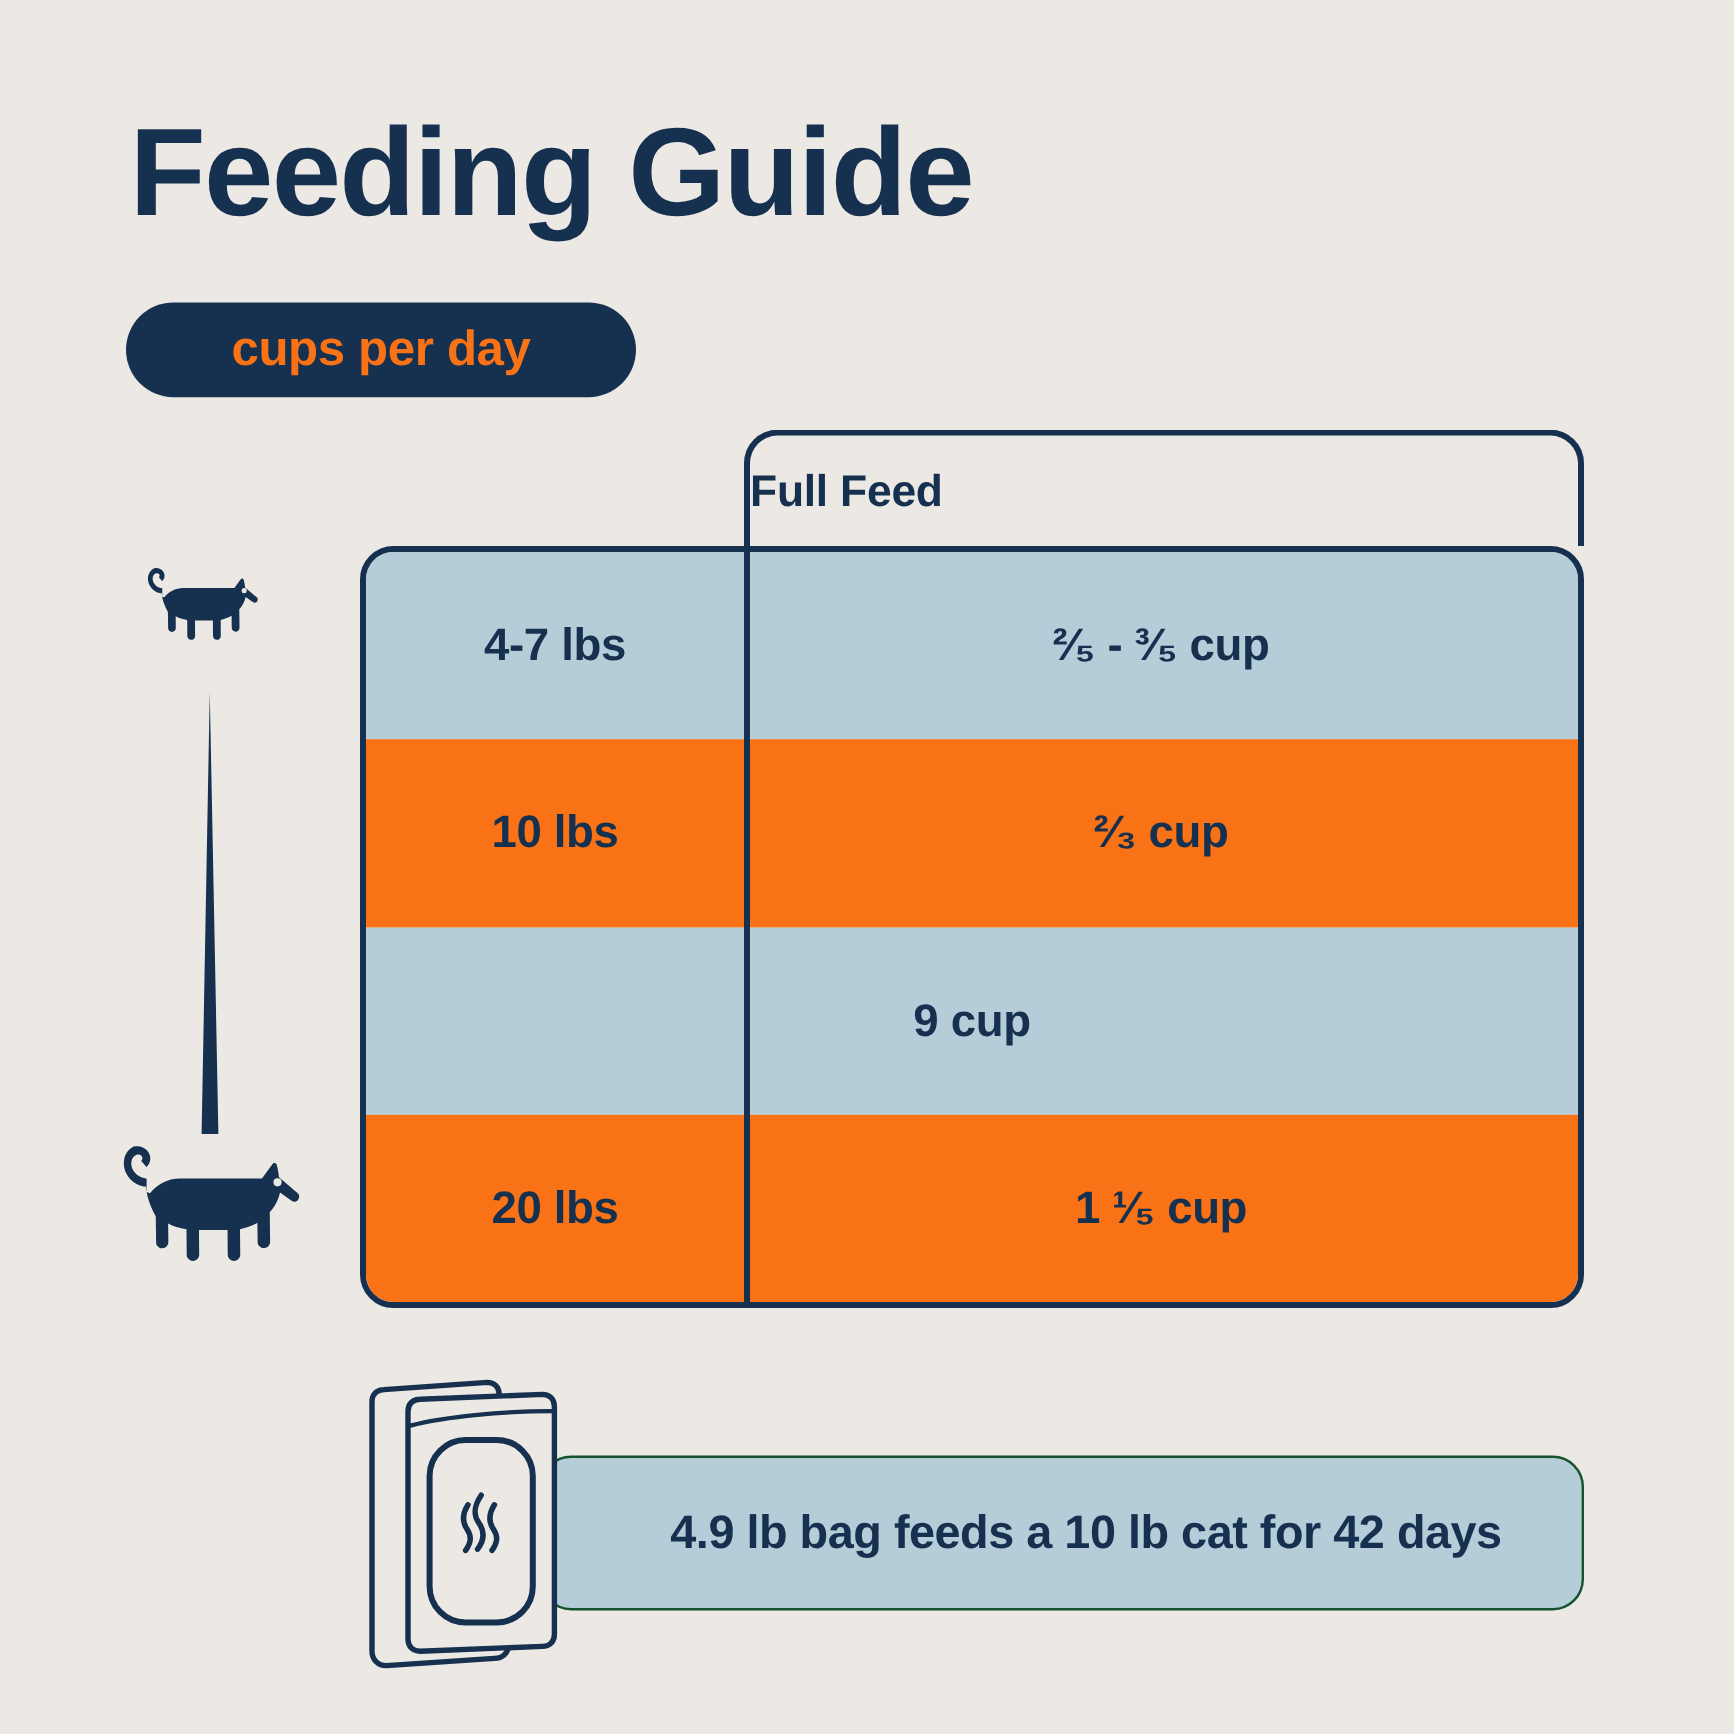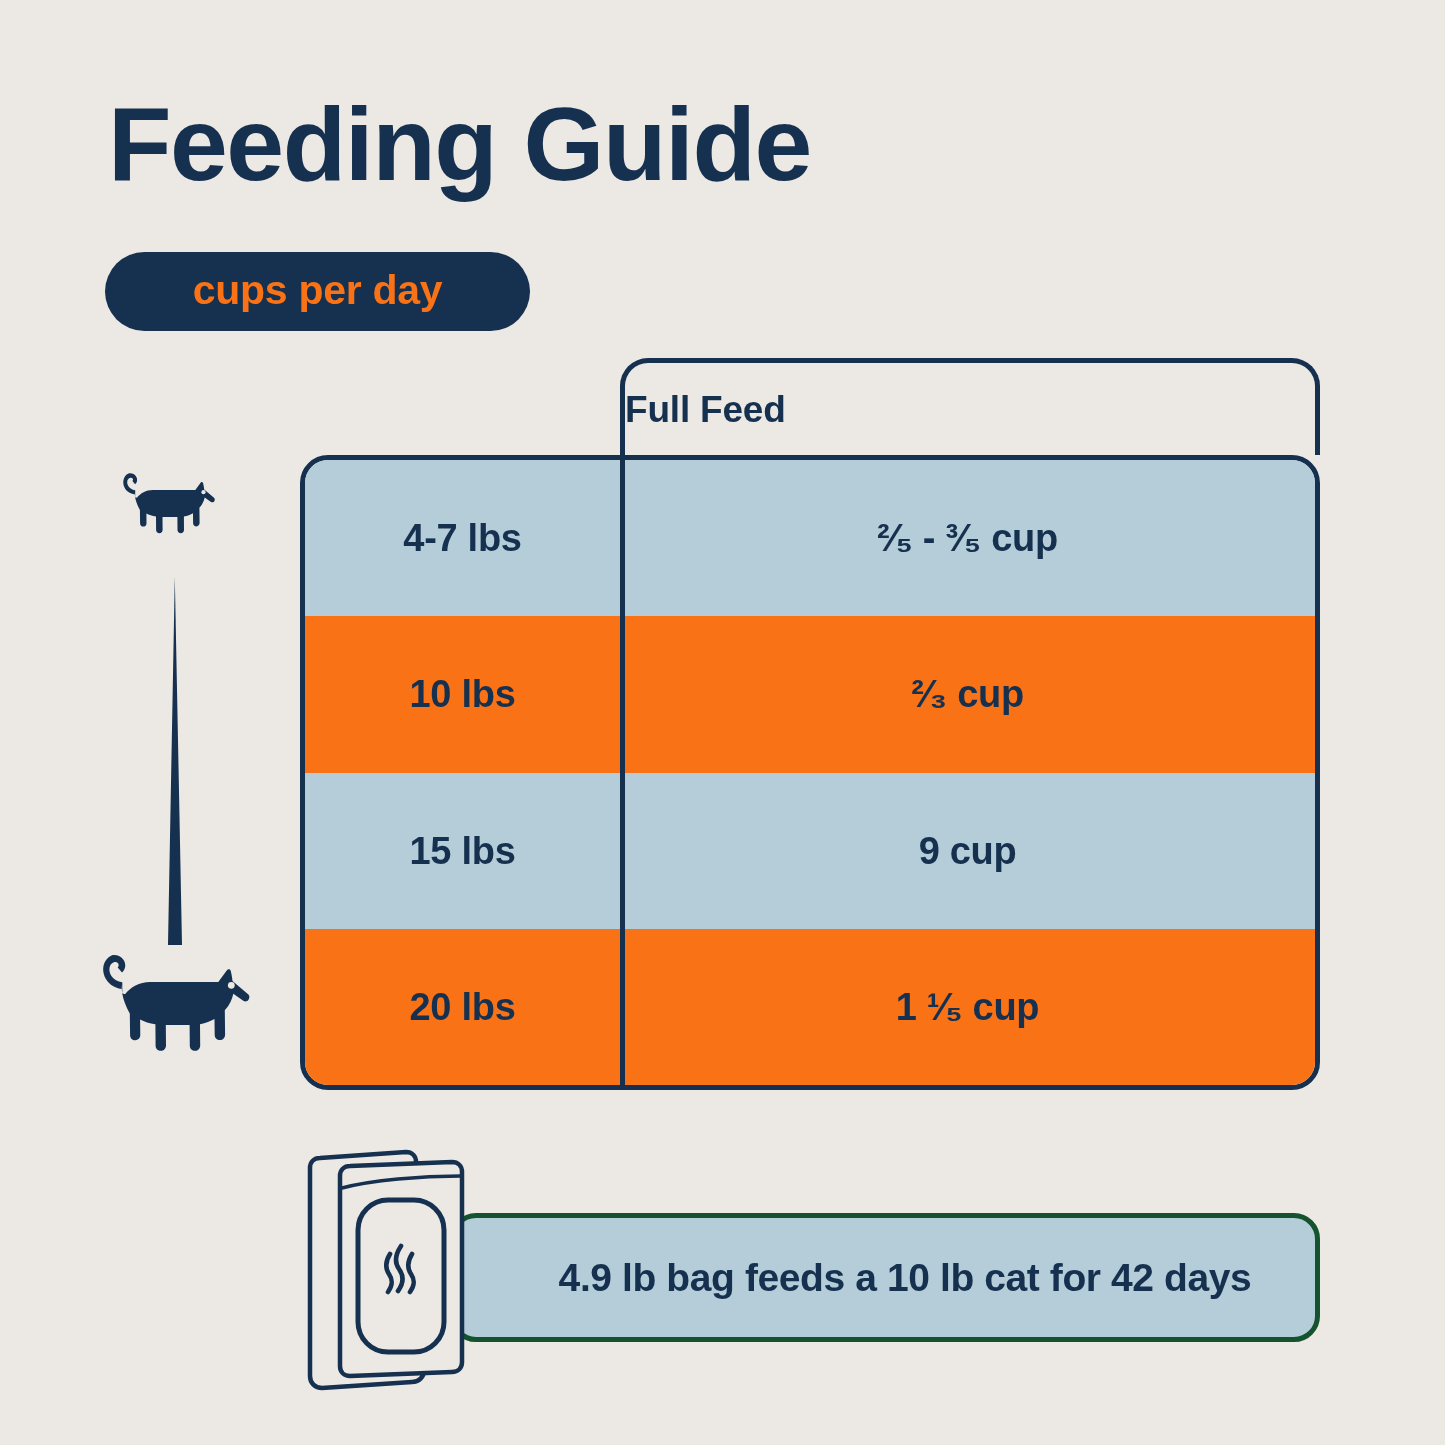--- a/index.html
+++ b/index.html
@@ -177,21 +177,21 @@
   }
 
   
   .banner {
     position: absolute;
     left: 450px;
     top: 1213px;
     width: 870px;
     height: 129px;
     background: #b4cdd8;
-    border: 5px solid #14532d;
+    border: 2px solid #14532d;
     border-radius: 26px;
     box-sizing: border-box;
     display: flex;
     align-items: center;
     justify-content: center;
   }
   .banner .banner-text {
     font-size: 39px;
     font-weight: 700;
     letter-spacing: -0.4px;
@@ -260,21 +260,20 @@
           <div class="cell-weight">4-7 lbs</div>
           <div class="cell-amount">²⁄₅ - ³⁄₅  cup</div>
         </div>
 
         <div class="row plain">
           <div class="cell-weight">10 lbs</div>
           <div class="cell-amount">²⁄₃  cup</div>
         </div>
 
         <div class="row shaded">
-          <div class="cell-weight">15 lbs</div>
           <div class="cell-amount">9 cup</div>
         </div>
 
         <div class="row plain">
           <div class="cell-weight">20 lbs</div>
           <div class="cell-amount">1 ¹⁄₅  cup</div>
         </div>
 
       </div>
       <div class="col-divider"></div>

